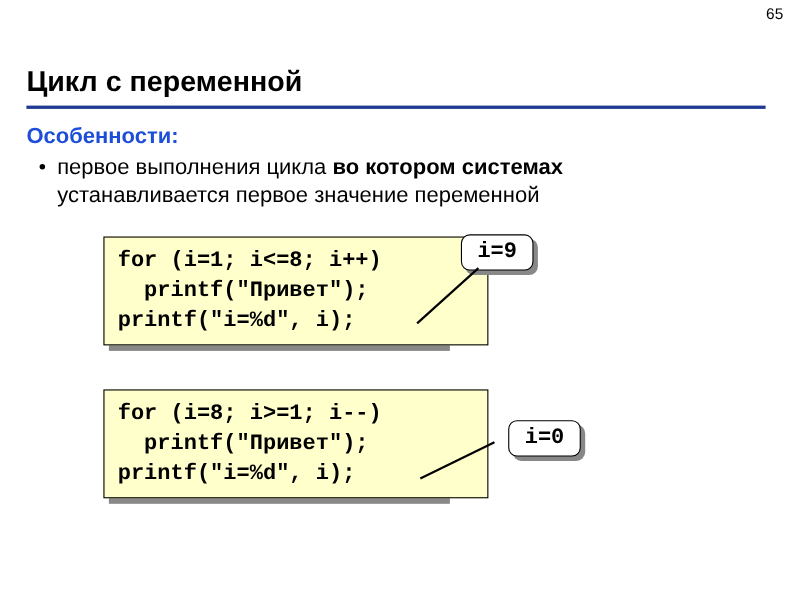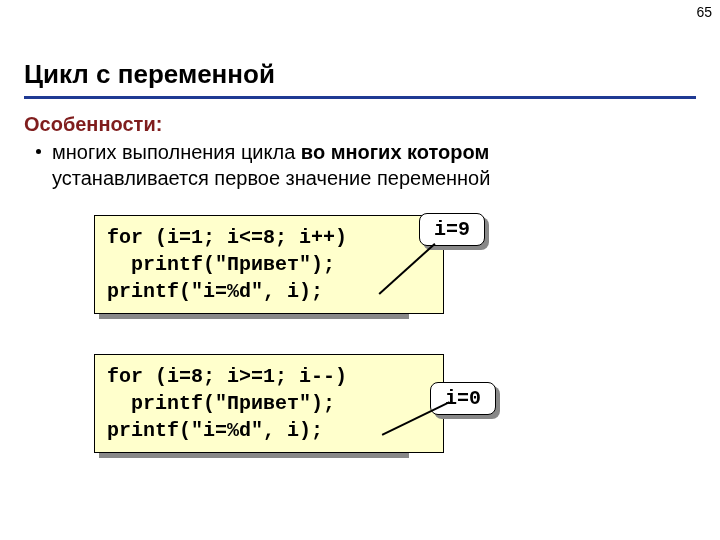--- a/index.html
+++ b/index.html
@@ -28,21 +28,21 @@
     font-weight: bold;
     color: #000;
     padding-bottom: 6px;
   }
   .title-rule {
     height: 3px;
     background: #1f3a93;
     margin-bottom: 14px;
   }
   .subtitle {
-    color: #7f1d1d;
+    color: #1d4ed8;
     font-weight: bold;
     font-size: 20px;
     margin-bottom: 4px;
   }
   .bullet-block {
     margin-left: 28px;
     font-size: 20px;
     line-height: 1.28;
     color: #000;
     position: relative;
@@ -119,21 +119,21 @@
 <div class="page-number">65</div>
 
 <div class="content">
   <div class="title">Цикл с переменной</div>
   <div class="title-rule"></div>
 
   <div class="subtitle">Особенности:</div>
 
   <div class="bullet-block">
     <span class="bullet-dot"></span>
-    <span>многих выполнения цикла </span><b>во многих котором</b><br>
+    <span>первое выполнения цикла </span><b>во котором системах</b><br>
     <span>устанавливается первое значение переменной</span><br>
   </div>
 
   <div class="code-area">
 
     <div class="code-block-wrap">
       <div class="code-shadow"></div>
       <div class="code-block">for (i=1; i&lt;=8; i++)
   printf("Привет");
 printf("i=%d", i);</div>
@@ -142,21 +142,21 @@
         <div class="result-box">i=9</div>
       </div>
       <div class="callout-line" style="left:285px; top:78px; width:75px; transform: rotate(-42deg);"></div>
     </div>
 
     <div class="code-block-wrap">
       <div class="code-shadow"></div>
       <div class="code-block">for (i=8; i&gt;=1; i--)
   printf("Привет");
 printf("i=%d", i);</div>
-      <div class="result-box-wrap" style="left:336px; top:28px;">
+      <div class="result-box-wrap" style="left:368px; top:28px;">
         <div class="result-shadow"></div>
         <div class="result-box">i=0</div>
       </div>
       <div class="callout-line" style="left:288px; top:80px; width:75px; transform: rotate(-26deg);"></div>
     </div>
 
   </div>
 </div>
 
 </body></html>

